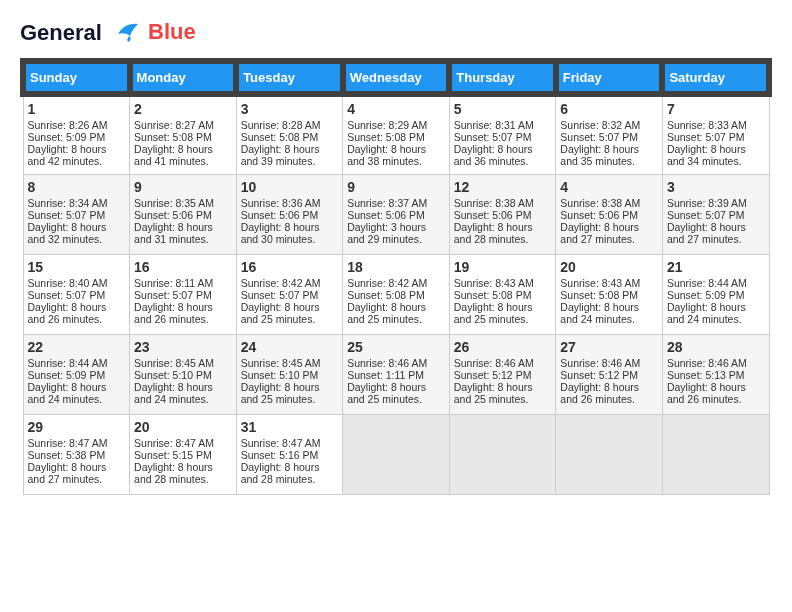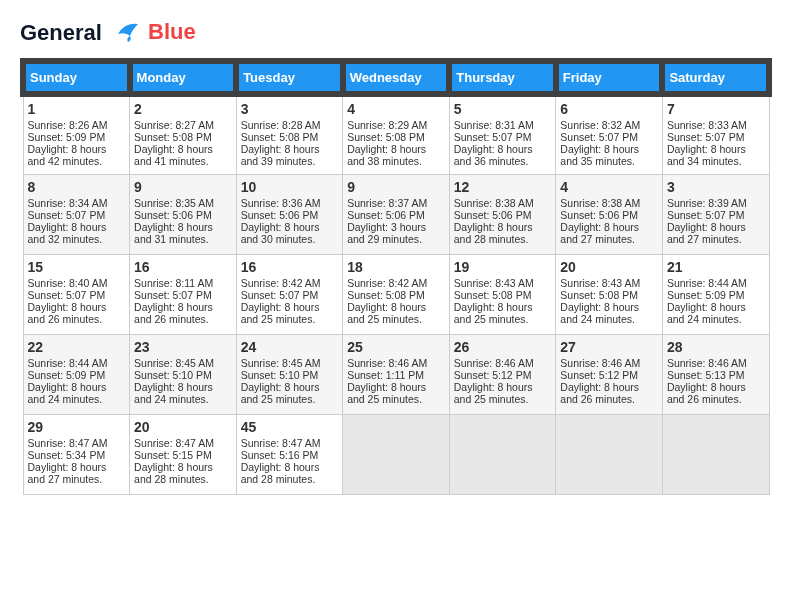--- a/index.html
+++ b/index.html
@@ -135,22 +135,22 @@
       <tr>
         <td><span class="day-num">22</span><span>Sunrise: 8:44 AM</span><br><span>Sunset: 5:09 PM</span><br><span>Daylight: 8 hours and 24 minutes.</span></td>
         <td><span class="day-num">23</span><span>Sunrise: 8:45 AM</span><br><span>Sunset: 5:10 PM</span><br><span>Daylight: 8 hours and 24 minutes.</span></td>
         <td><span class="day-num">24</span><span>Sunrise: 8:45 AM</span><br><span>Sunset: 5:10 PM</span><br><span>Daylight: 8 hours and 25 minutes.</span></td>
         <td><span class="day-num">25</span><span>Sunrise: 8:46 AM</span><br><span>Sunset: 1:11 PM</span><br><span>Daylight: 8 hours and 25 minutes.</span></td>
         <td><span class="day-num">26</span><span>Sunrise: 8:46 AM</span><br><span>Sunset: 5:12 PM</span><br><span>Daylight: 8 hours and 25 minutes.</span></td>
         <td><span class="day-num">27</span><span>Sunrise: 8:46 AM</span><br><span>Sunset: 5:12 PM</span><br><span>Daylight: 8 hours and 26 minutes.</span></td>
         <td><span class="day-num">28</span><span>Sunrise: 8:46 AM</span><br><span>Sunset: 5:13 PM</span><br><span>Daylight: 8 hours and 26 minutes.</span></td>
       </tr>
       <tr>
-        <td><span class="day-num">29</span><span>Sunrise: 8:47 AM</span><br><span>Sunset: 5:34 PM</span><br><span>Daylight: 8 hours and 27 minutes.</span></td>
+        <td><span class="day-num">29</span><span>Sunrise: 8:47 AM</span><br><span>Sunset: 5:38 PM</span><br><span>Daylight: 8 hours and 27 minutes.</span></td>
         <td><span class="day-num">20</span><span>Sunrise: 8:47 AM</span><br><span>Sunset: 5:15 PM</span><br><span>Daylight: 8 hours and 28 minutes.</span></td>
-        <td><span class="day-num">45</span><span>Sunrise: 8:47 AM</span><br><span>Sunset: 5:16 PM</span><br><span>Daylight: 8 hours and 28 minutes.</span></td>
+        <td><span class="day-num">31</span><span>Sunrise: 8:47 AM</span><br><span>Sunset: 5:16 PM</span><br><span>Daylight: 8 hours and 28 minutes.</span></td>
         <td class="empty-cell"></td>
         <td class="empty-cell"></td>
         <td class="empty-cell"></td>
         <td class="empty-cell"></td>
       </tr>
     </tbody>
 </table>
 
 </body></html>

